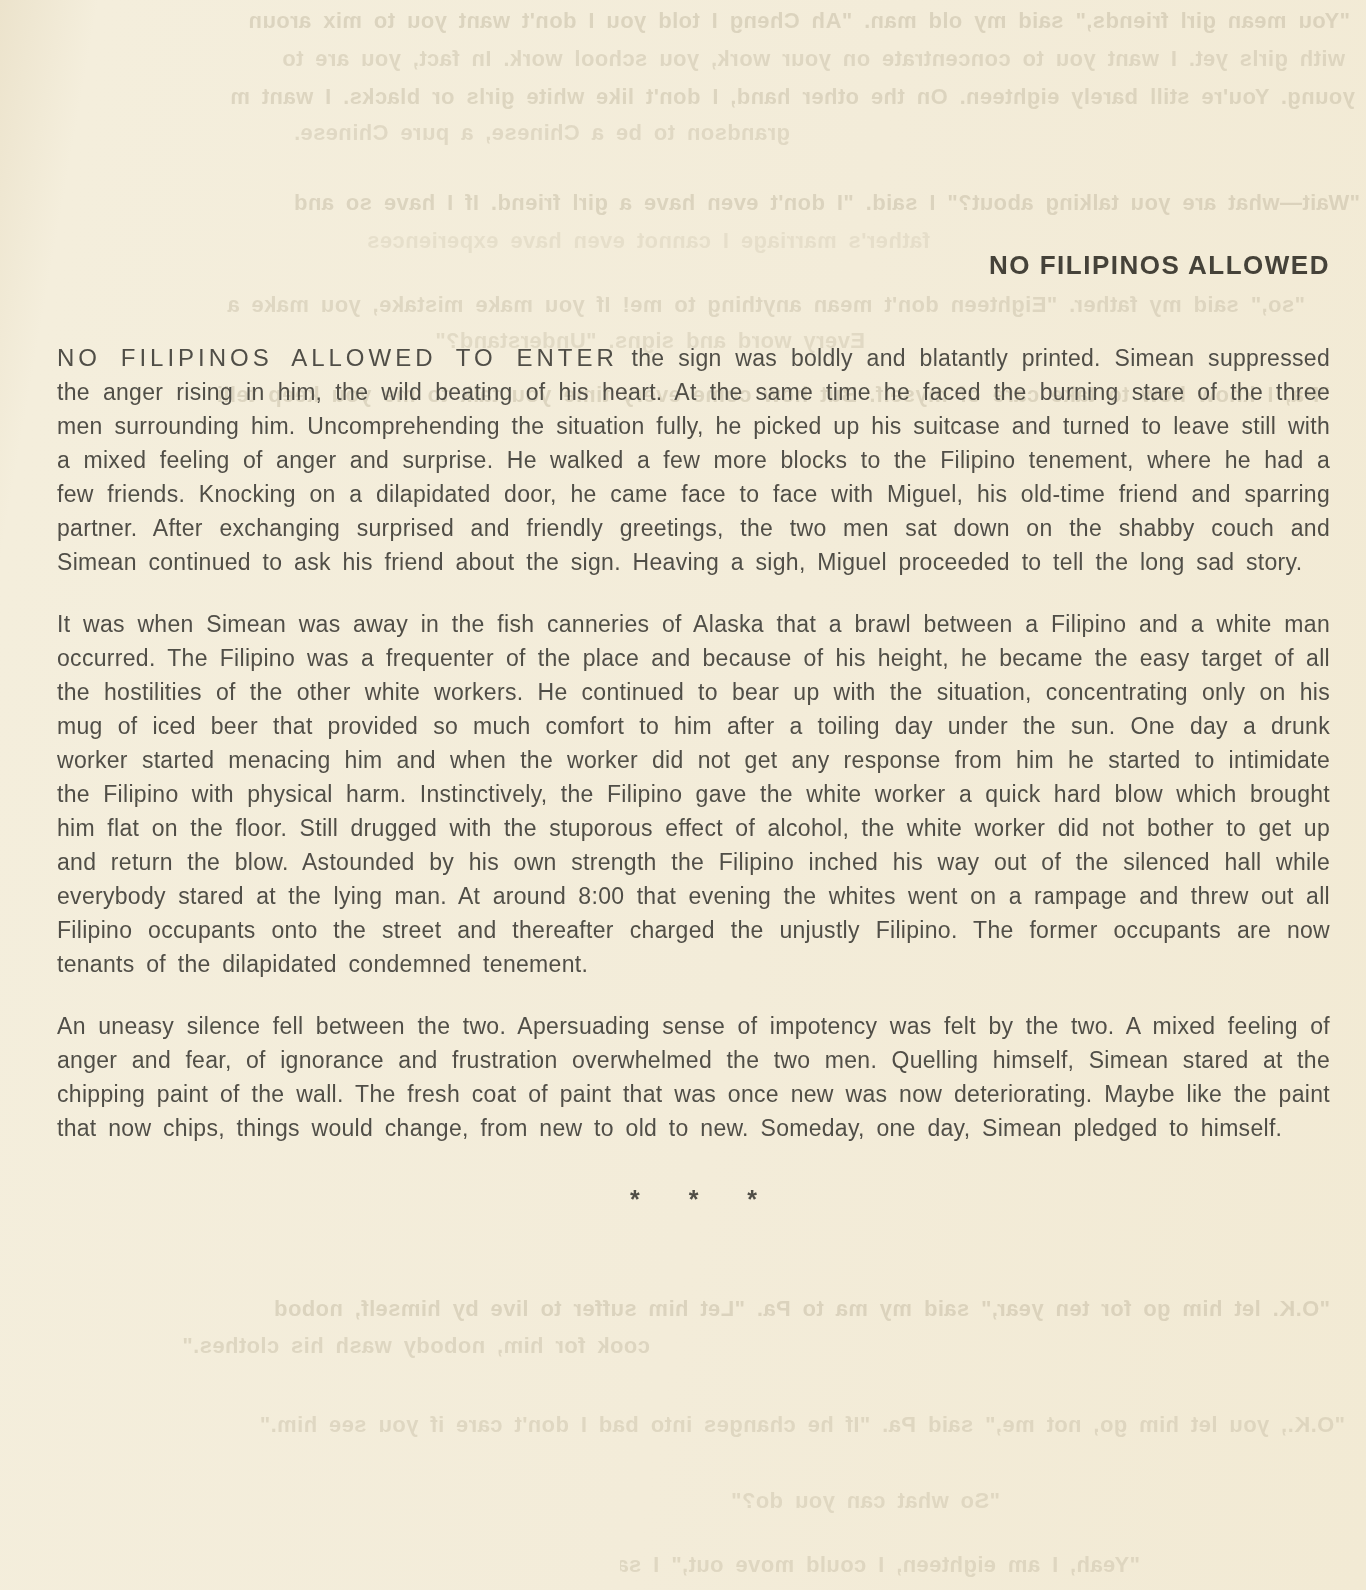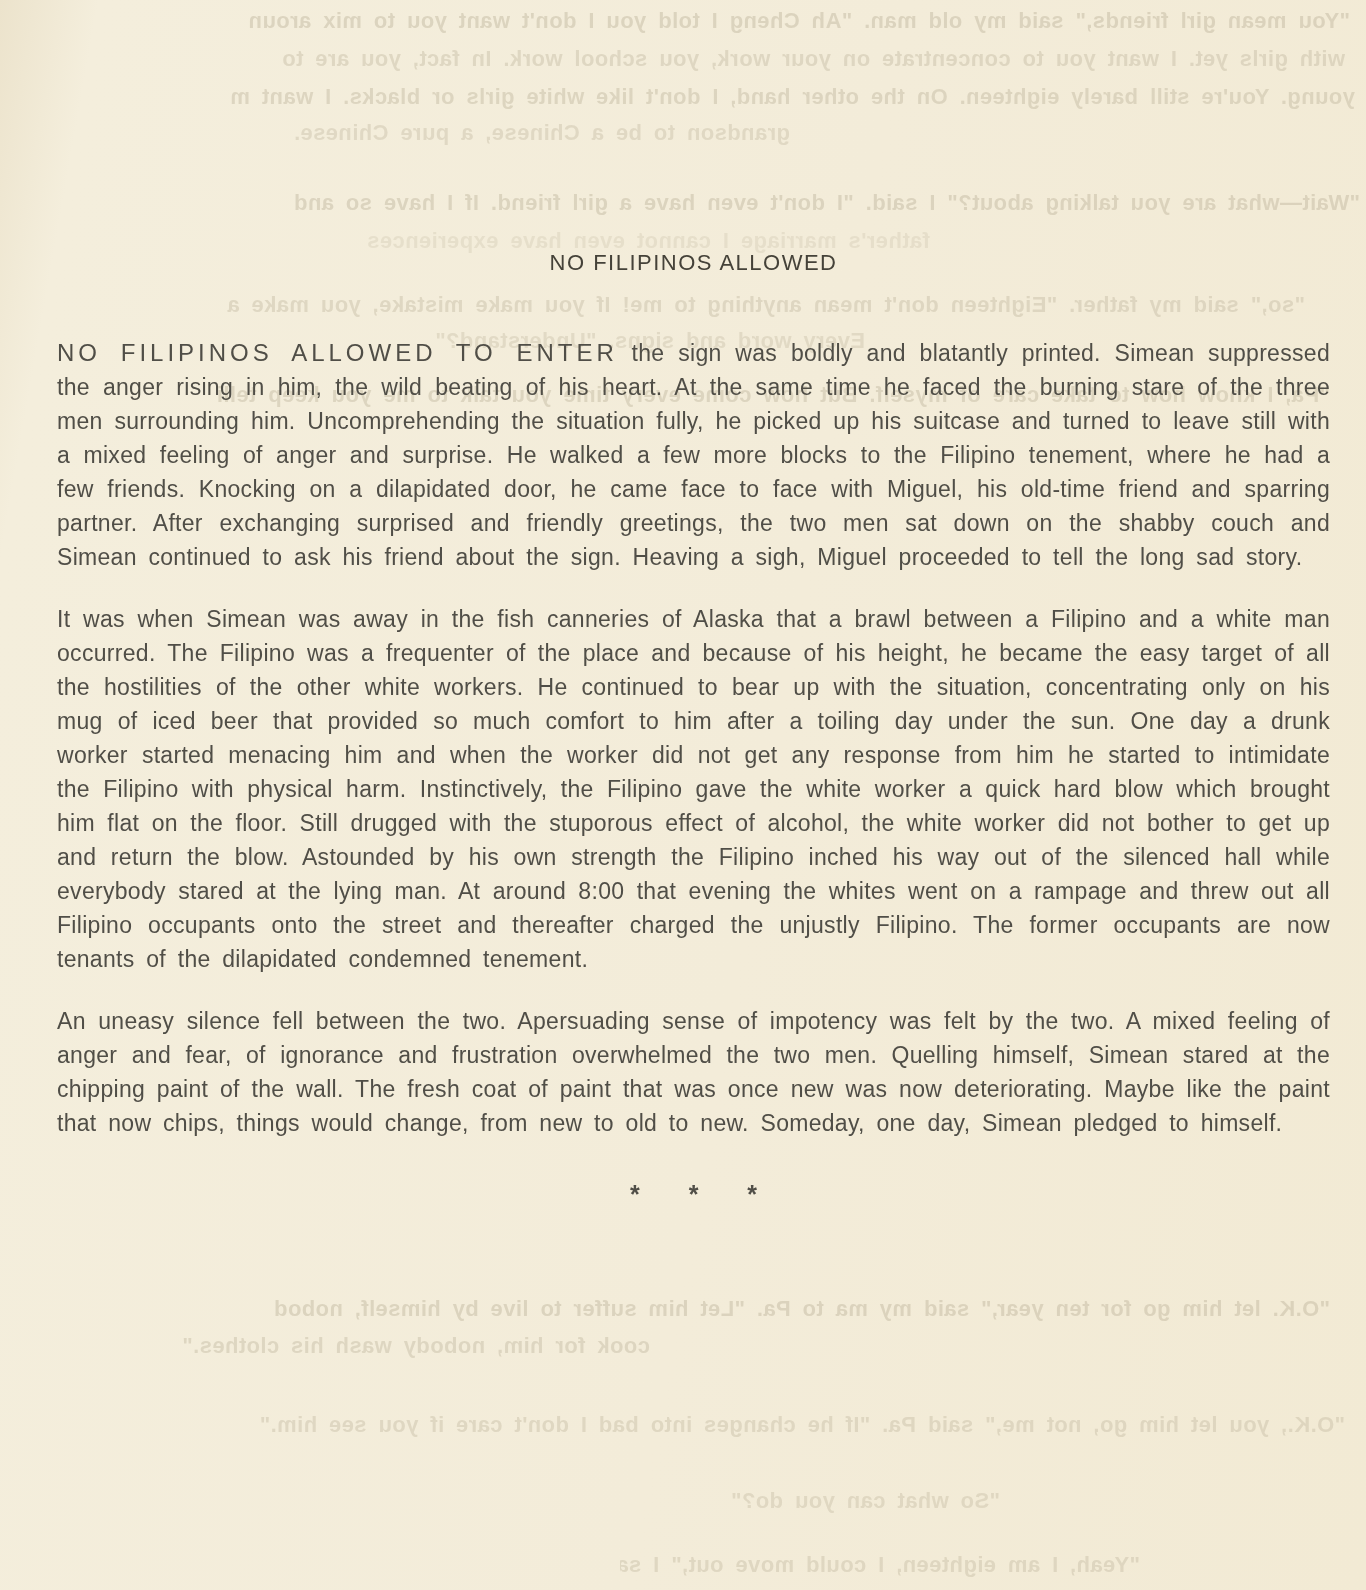--- a/index.html
+++ b/index.html
@@ -36,23 +36,23 @@
     overflow: hidden;
   }
   .content {
     position: absolute;
     left: 57px;
     top: 0;
     width: 1273px;
   }
   .title {
     margin-top: 250px;
-    text-align: center;
-    font-size: 22px;
-    font-weight: normal;
+    text-align: right;
+    font-size: 26px;
+    font-weight: bold;
     letter-spacing: 1.5px;
     color: #454239;
   }
   .byline {
     margin-top: 36px;
     text-align: center;
     font-size: 23px;
     font-weight: bold;
     color: #454239;
   }

